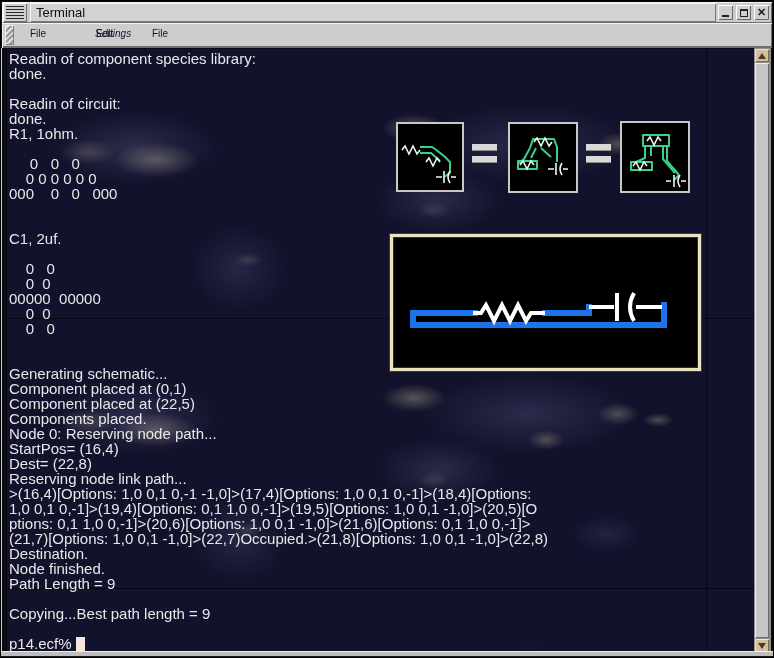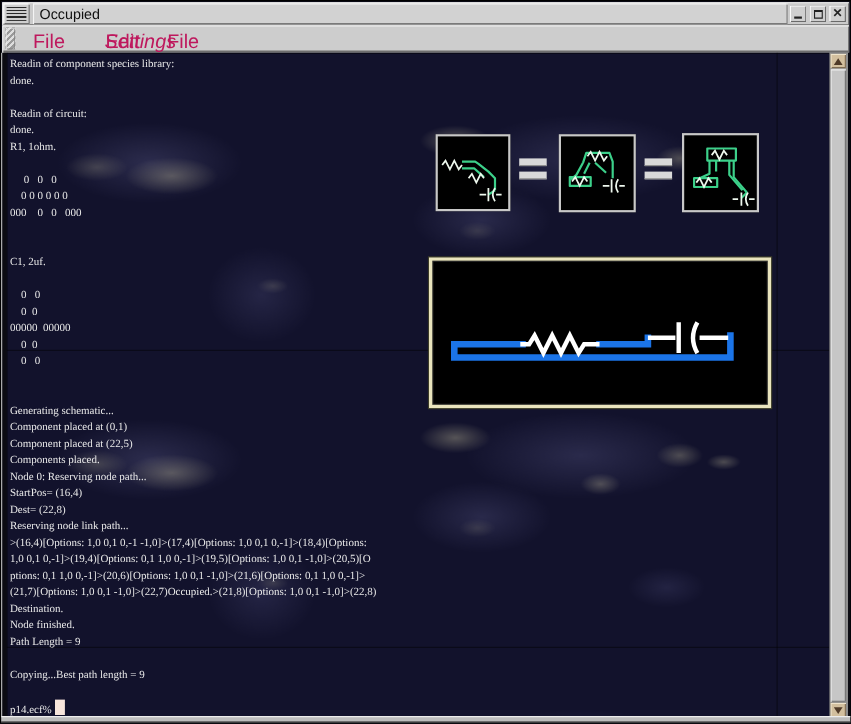--- a/index.html
+++ b/index.html
@@ -43,21 +43,21 @@
     position:absolute;left:1px;top:22px;right:1px;height:25px;
     background:#cdcdcd;
     box-shadow:inset 1px 1px 0 #f2f2f2, inset -1px -2px 0 #6e6e6e;
   }
   .grip{
     position:absolute;left:3px;top:2px;bottom:3px;width:9px;cursor:pointer;
     background:repeating-linear-gradient(135deg,#9a9a9a 0 2px,#dedede 2px 4px);
     box-shadow:inset 1px 1px 0 #f0f0f0, inset -1px -1px 0 #808080;
   }
   .menu-item{
-    position:absolute;top:3px;height:18px;padding:2px 6px;font-size:18px;color:#be185d;cursor:pointer;
+    position:absolute;top:3px;height:18px;padding:2px 6px;font-size:10px;color:#0f172a;cursor:pointer;
   }
   .mi-0{left:22px;} .mi-1{left:40px;margin-left:48px;} .mi-2{left:87px;font-style:italic;} .mi-3{left:144px;}
   
   .frame-left{position:absolute;left:0;top:47px;width:5px;bottom:6px;background:#0b0b12;border-left:1px solid #cfcfcf;}
   .frame-right{position:absolute;left:770px;top:47px;width:4px;bottom:6px;background:#0b0b12;border-right:1px solid #7d7d7d;}
   .frame-bottom{
     position:absolute;left:0;bottom:0;height:6px;width:774px;background:#bdbdbd;
     box-shadow:inset 0 1px 0 #ededed, inset 0 -1px 0 #1c1c1c;
   }
   
@@ -76,21 +76,21 @@
       radial-gradient(ellipse 24px 12px at 428px 162px, rgba(180,175,140,0.16), transparent 70%),
       radial-gradient(ellipse 20px 10px at 242px 212px, rgba(190,185,150,0.18), transparent 70%),
       radial-gradient(ellipse 120px 52px at 130px 100px, rgba(70,70,110,0.50), transparent 70%),
       radial-gradient(ellipse 70px 62px at 232px 220px,  rgba(60,60,100,0.45), transparent 70%),
       radial-gradient(ellipse 90px 46px at 432px 152px,  rgba(64,64,104,0.50), transparent 70%),
       radial-gradient(ellipse 150px 56px at 522px 96px,  rgba(66,66,106,0.50), transparent 70%),
       radial-gradient(ellipse 50px 26px at 600px 216px,  rgba(60,60,100,0.40), transparent 70%);
     background-size:700px 270px;background-repeat:repeat;
   }
   .term-text, .prompt-line{
-    font-family:Liberation Serif, serif;font-size:10px;line-height:15px;
+    font-family:Liberation Sans, sans-serif;font-size:15px;line-height:15px;
     color:#e8e8e8;white-space:pre;
   }
   .term-text{position:absolute;left:3px;top:3px;margin:0;}
   .prompt-line{position:absolute;left:3px;top:588px;height:15px;text-align:right;}
   .cursor{
     display:inline-block;width:9px;height:14px;background:#f8e6dc;
     vertical-align:-2px;
   }
   
   .species-box{
@@ -126,21 +126,21 @@
 </head>
 <body>
 
 <div class="window">
 
   <div class="titlebar">
     <div class="menu-btn">
       <div class="lines"></div>
     </div>
     <div class="title-panel">
-      <span class="title-text">Occupied</span>
+      <span class="title-text">Terminal</span>
     </div>
     <div class="tb-buttons">
       <div class="tb-btn" title="minimize">
         <div class="glyph-min"></div>
       </div>
       <div class="tb-btn" title="maximize">
         <div class="glyph-max"></div>
       </div>
       <div class="tb-btn" title="close">
         <div class="glyph-close">✕</div>

